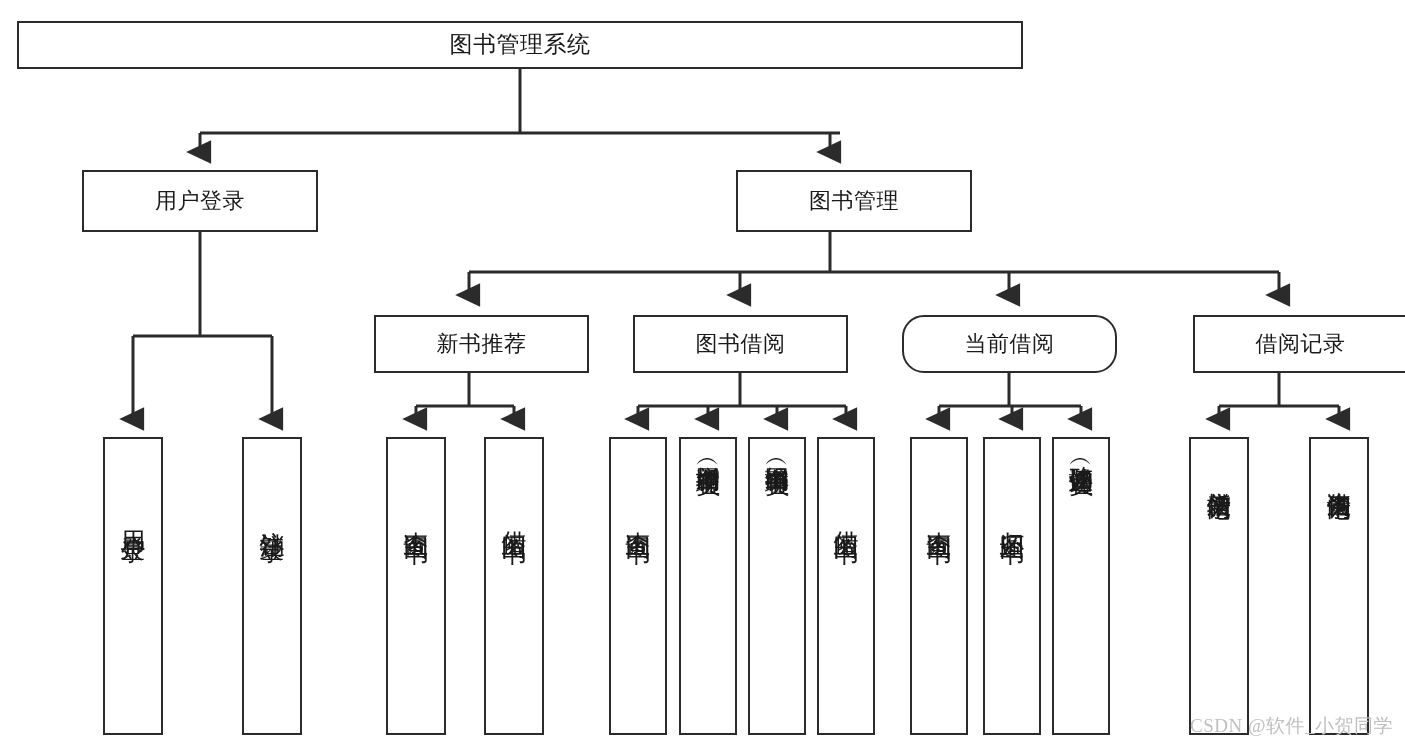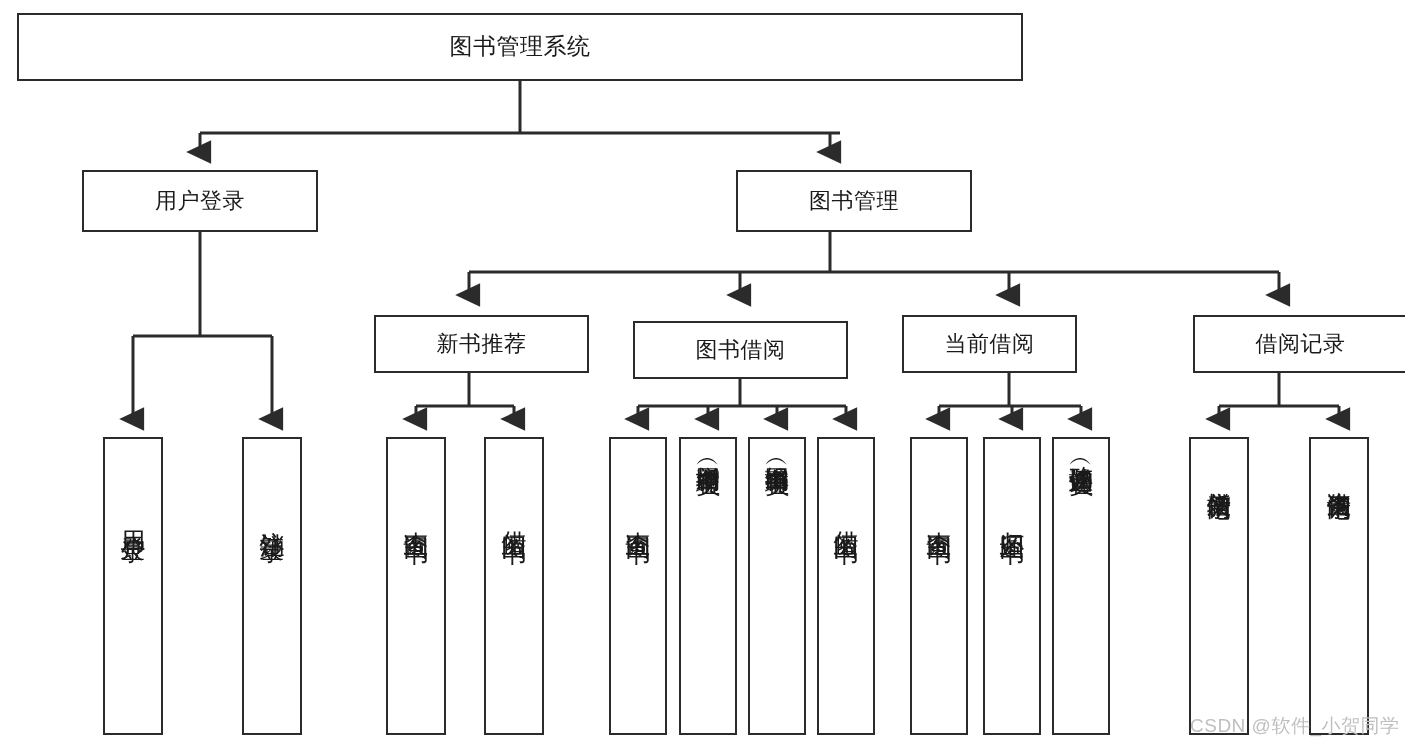--- a/index.html
+++ b/index.html
@@ -65,21 +65,21 @@
   .node.vert.tall-text .label {
     font-size: 24px;
     letter-spacing: 1px;
   }
   .watermark {
     position: absolute;
     left: 1190px;
     top: 713px;
     font-size: 19px;
     color: #bfbfbf;
-    font-family: Liberation Sans, sans-serif;
+    font-family: Liberation Serif, serif;
     white-space: nowrap;
     z-index: 3;
     letter-spacing: 0.5px;
   }
 </style>
 </head>
 <body>
 
 <div id="canvas">
 
@@ -126,38 +126,38 @@
       <path d="M1012,406 L1012,419" marker-end="url(#arrow)"></path>
       <path d="M1081,406 L1081,419" marker-end="url(#arrow)"></path>
 
       <path d="M1279,373 L1279,406"></path>
       <path d="M1219,406 L1339,406"></path>
       <path d="M1219,406 L1219,419" marker-end="url(#arrow)"></path>
       <path d="M1339,406 L1339,419" marker-end="url(#arrow)"></path>
     </g>
   </svg>
 
-  <div class="node horiz root" style="left:17px; top:13px; width:1006px; height:68px;">
+  <div class="node horiz root" style="left:17px; top:21px; width:1006px; height:48px;">
     <span class="label">图书管理系统</span>
   </div>
 
   <div class="node horiz" style="left:82px; top:170px; width:236px; height:62px;">
     <span class="label">用户登录</span>
   </div>
   <div class="node horiz" style="left:712px; top:170px; width:236px; height:62px;margin-left:24px;">
     <span class="label">图书管理</span>
   </div>
 
   <div class="node horiz" style="left:362px; top:315px; width:215px; height:58px;margin-left:12px;">
     <span class="label">新书推荐</span>
   </div>
-  <div class="node horiz" style="left:633px; top:315px; width:215px; height:58px;margin-top:6px;">
+  <div class="node horiz" style="left:633px; top:315px; width:215px; height:58px;">
     <span class="label">图书借阅</span>
   </div>
-  <div class="node horiz" style="left:902px; top:315px; width:175px; height:58px;">
+  <div class="node horiz" style="left:902px; top:315px; width:215px; height:58px;border-radius:22px;">
     <span class="label">当前借阅</span>
   </div>
   <div class="node horiz" style="left:1172px; top:315px; width:215px; height:58px;margin-left:21px;">
     <span class="label">借阅记录</span>
   </div>
 
   <div class="node vert" style="left:103px; top:437px; width:60px; height:298px; padding-top:72px;">
     <span class="label">用户登录</span>
   </div>
   <div class="node vert" style="left:242px; top:437px; width:60px; height:298px; padding-top:72px;">

